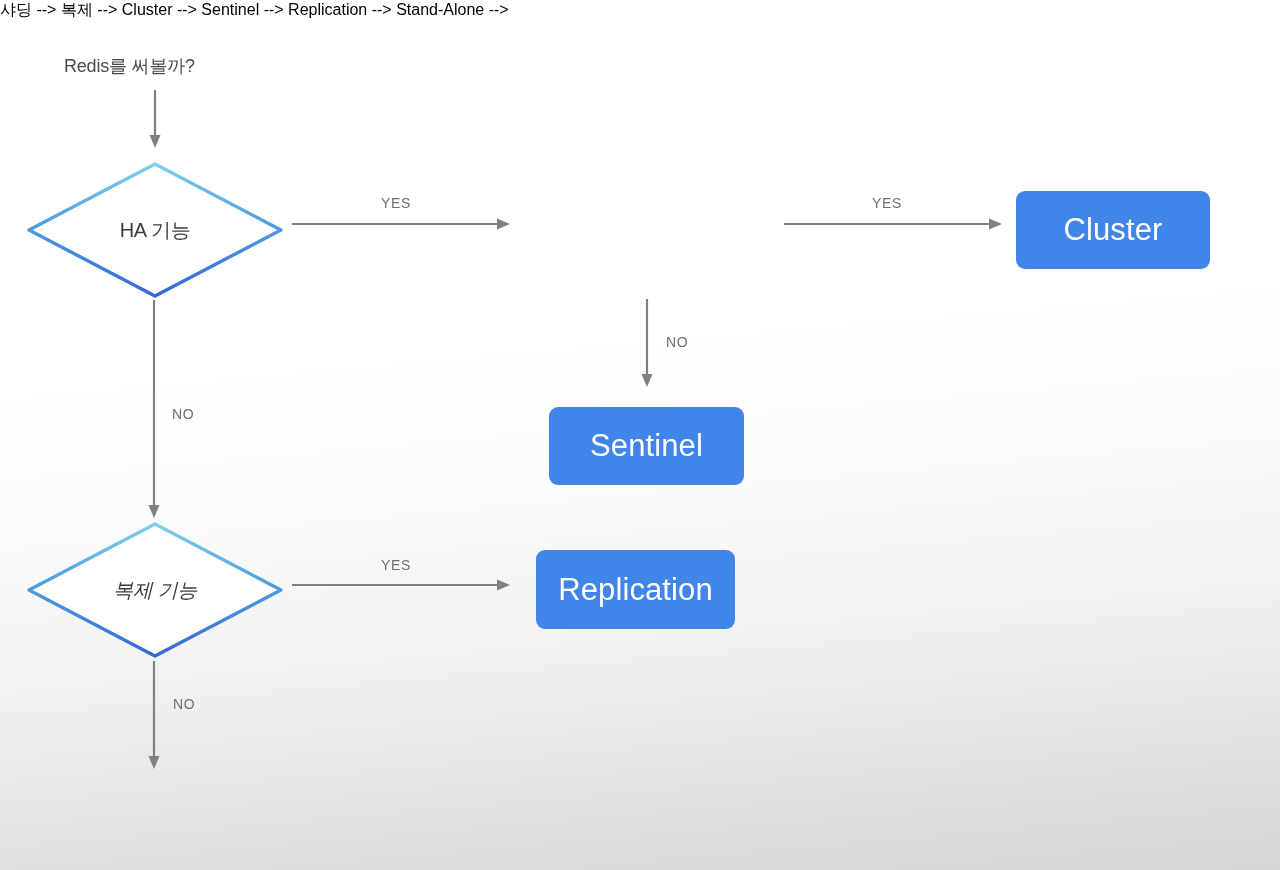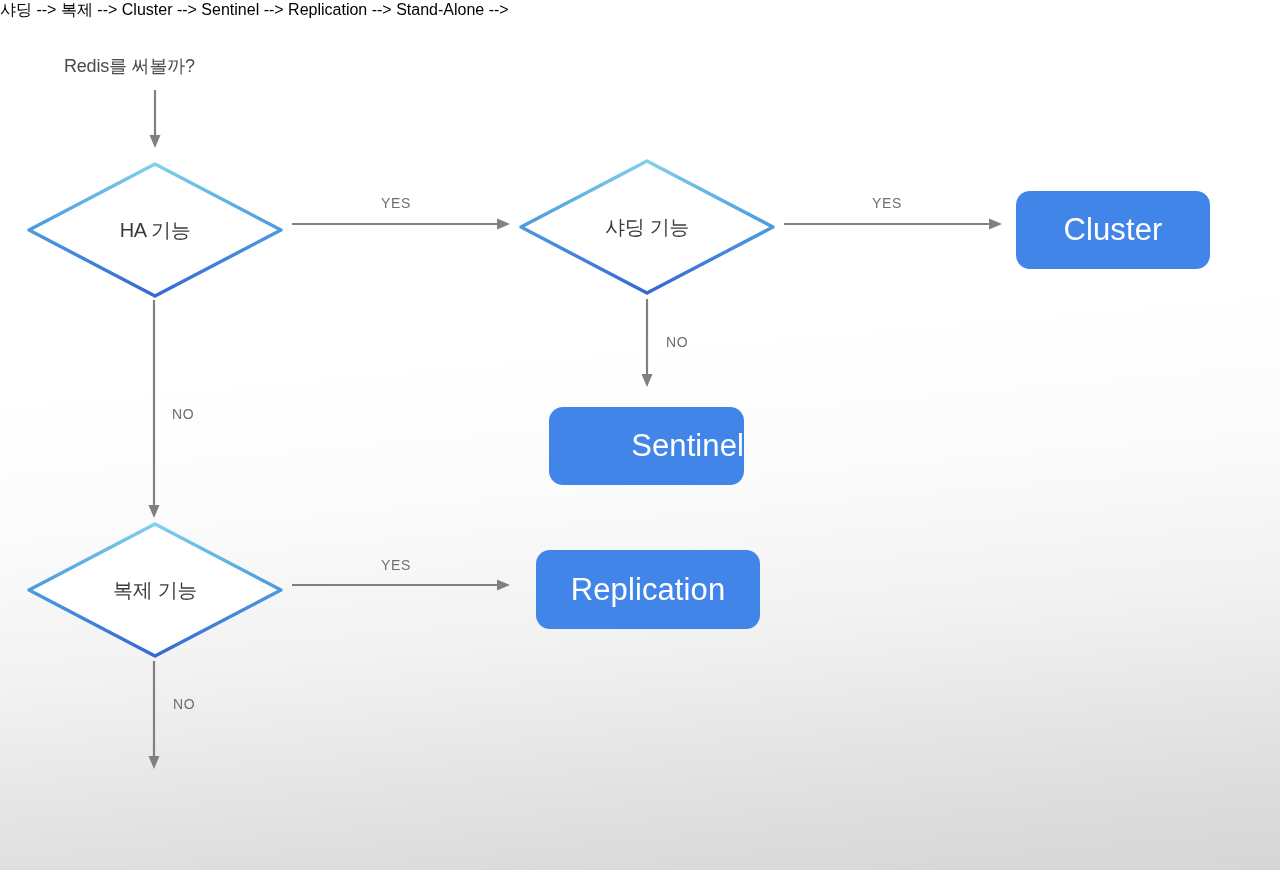--- a/index.html
+++ b/index.html
@@ -61,21 +61,21 @@
     white-space: nowrap;
     pointer-events: none;
   }
 
   
   .box {
     position: absolute;
     display: flex;
     align-items: center;
     justify-content: center;
-    border-radius: 14px;
+    border-radius: 9px;
     color: #ffffff;
     font-size: 31px;
     font-weight: 400;
     letter-spacing: 0.1px;
     white-space: nowrap;
   }
 
   
   .arrow {
     position: absolute;
@@ -134,33 +134,20 @@
    복제 --&gt;
   <div class="arrow" style="left:144px; top:300px;">
     <svg width="20" height="222" viewBox="0 0 20 222">
       <line x1="10" y1="0" x2="10" y2="208" stroke="#808080" stroke-width="2.2"></line>
       <path d="M10 218 L4.5 205 L15.5 205 Z" fill="#808080"></path>
     </svg>
   </div>
   <div class="edge-label" style="left:172px; top:406px;">NO</div>
 
   
-  <div class="diamond-wrap" style="left:518px; top:158px; width:258px; height:138px;">
-    <svg width="258" height="138" viewBox="0 0 258 138">
-      <defs>
-        <linearGradient id="dg2" x1="0" y1="0" x2="0" y2="1">
-          <stop offset="0%" stop-color="#7fd0ea"></stop>
-          <stop offset="45%" stop-color="#4f9fe0"></stop>
-          <stop offset="100%" stop-color="#3568d4"></stop>
-        </linearGradient>
-      </defs>
-      <polygon points="129,3 255,69 129,135 3,69" fill="#ffffff" stroke="url(#dg2)" stroke-width="3.4" stroke-linejoin="round"></polygon>
-    </svg>
-    <div class="diamond-label">샤딩 기능</div>
-  </div>
 
    Cluster --&gt;
   <div class="arrow" style="left:784px; top:214px;">
     <svg width="222" height="20" viewBox="0 0 222 20">
       <line x1="0" y1="10" x2="208" y2="10" stroke="#808080" stroke-width="2.2"></line>
       <path d="M218 10 L205 4.5 L205 15.5 Z" fill="#808080"></path>
     </svg>
   </div>
   <div class="edge-label" style="left:872px; top:195px;">YES</div>
 
@@ -172,26 +159,26 @@
     </svg>
   </div>
   <div class="edge-label" style="left:666px; top:334px;">NO</div>
 
   
   <div class="box" style="left:1016px; top:191px; width:194px; height:78px; background:#4285e8;">
     <span>Cluster</span>
   </div>
 
   
-  <div class="box" style="left:549px; top:407px; width:195px; height:78px; background:#4285e8;justify-content:flex-end;">
+  <div class="box" style="left:549px; top:407px; width:195px; height:78px; background:#4285e8;">
     <span>Sentinel</span>
   </div>
 
   
-  <div class="diamond-wrap" style="left:26px; top:521px; width:258px; height:138px;">
+  <div class="diamond-wrap" style="left:26px; top:521px; width:258px; height:138px;font-style:italic;">
     <svg width="258" height="138" viewBox="0 0 258 138">
       <defs>
         <linearGradient id="dg3" x1="0" y1="0" x2="0" y2="1">
           <stop offset="0%" stop-color="#7fd0ea"></stop>
           <stop offset="45%" stop-color="#4f9fe0"></stop>
           <stop offset="100%" stop-color="#3568d4"></stop>
         </linearGradient>
       </defs>
       <polygon points="129,3 255,69 129,135 3,69" fill="#ffffff" stroke="url(#dg3)" stroke-width="3.4" stroke-linejoin="round"></polygon>
     </svg>
@@ -210,19 +197,19 @@
    Stand-Alone --&gt;
   <div class="arrow" style="left:144px; top:661px;">
     <svg width="20" height="112" viewBox="0 0 20 112">
       <line x1="10" y1="0" x2="10" y2="98" stroke="#808080" stroke-width="2.2"></line>
       <path d="M10 108 L4.5 95 L15.5 95 Z" fill="#808080"></path>
     </svg>
   </div>
   <div class="edge-label" style="left:173px; top:696px;">NO</div>
 
   
-  <div class="box" style="left:536px; top:550px; width:224px; height:79px; background:#4285e8;">
+  <div class="box" style="left:536px; top:550px; width:199px; height:79px; background:#4285e8;">
     <span>Replication</span>
   </div>
 
   
 
 </div>
 
 </body></html>

